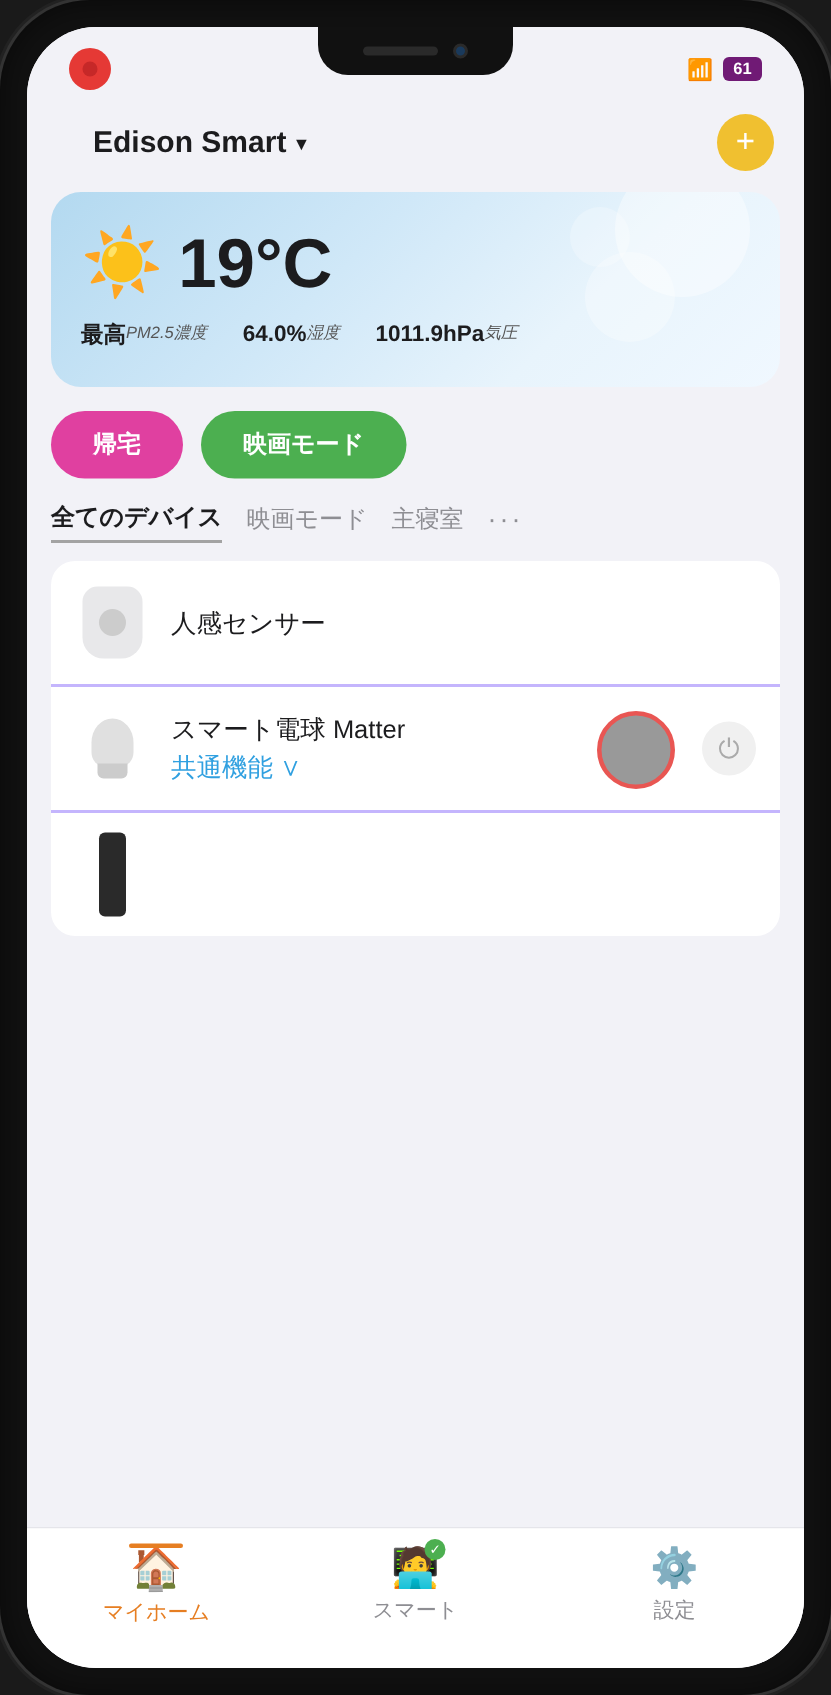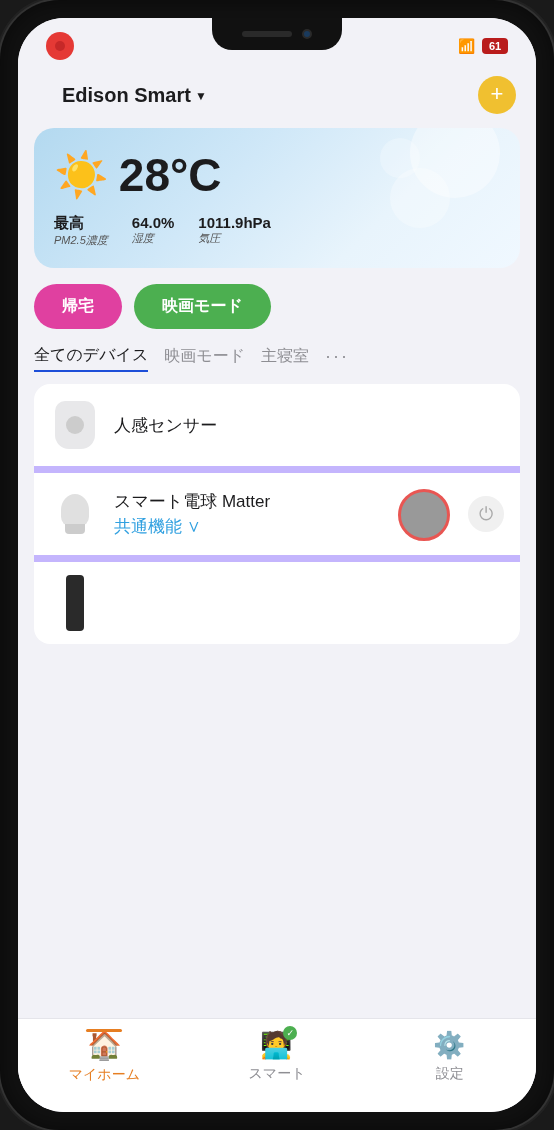--- a/index.html
+++ b/index.html
@@ -92,21 +92,21 @@
       align-items: center;
       gap: 6px;
     }
     .wifi-icon {
       font-size: 14px;
     }
     .battery-box {
       display: flex;
       align-items: center;
       justify-content: center;
-      background: #b91c1c;
+      background: #701a75;
       color: #fff;
       font-size: 11px;
       font-weight: 600;
       border-radius: 4px;
       padding: 2px 5px;
       min-width: 26px;
     }
     
     .app-content {
       background: #f2f2f7;
@@ -203,21 +203,21 @@
       font-size: 46px;
       font-weight: 600;
       color: #1c1c1e;
     }
     .weather-stats {
       display: flex;
       gap: 24px;
     }
     .weather-stat {
       display: flex;
-      flex-direction: column;
+      flex-direction: row;
     }
     .stat-value {
       font-size: 15px;
       font-weight: 600;
       color: #1c1c1e;
     }
     .stat-label {
       font-size: 11px;
       color: #555;
       font-style: italic;
@@ -252,40 +252,40 @@
       gap: 16px;
     }
     .tab-item {
       font-size: 16px;
       color: #8e8e93;
       cursor: pointer;
       padding-bottom: 4px;
     }
     .tab-item.active {
       color: #1c1c1e;
-      font-weight: 400;
-      border-bottom: 2px solid #1d4ed8;
+      font-weight: 700;
+      border-bottom: 2px solid #a3a3a3;
     }
     .tab-more {
       font-size: 18px;
       color: #8e8e93;
       letter-spacing: 2px;
     }
     
     .device-list {
       background: #fff;
       border-radius: 16px;
       margin: 0 16px;
       overflow: hidden;
     }
     .device-item {
       display: flex;
       align-items: center;
       padding: 16px 16px;
-      border-bottom: 7px solid #c4b5fd;
+      border-bottom: 2px solid #c4b5fd;
       position: relative;
       min-height: 80px;
     }
     .device-item:last-child {
       border-bottom: none;
     }
     .device-icon-wrap {
       width: 50px;
       height: 50px;
       display: flex;
@@ -471,21 +471,21 @@
           <span class="add-button-icon">+</span>
         </div>
       </div>
 
       <div class="weather-card">
         <div class="weather-bubble1"></div>
         <div class="weather-bubble2"></div>
         <div class="weather-bubble3"></div>
         <div class="weather-top">
           <span class="sun-icon">☀️</span>
-          <span class="temp-text">28°C</span>
+          <span class="temp-text">19°C</span>
         </div>
         <div class="weather-stats">
           <div class="weather-stat">
             <span class="stat-value">最高</span>
             <span class="stat-label">PM2.5濃度</span>
           </div>
           <div class="weather-stat">
             <span class="stat-value">64.0%</span>
             <span class="stat-label">湿度</span>
           </div>

